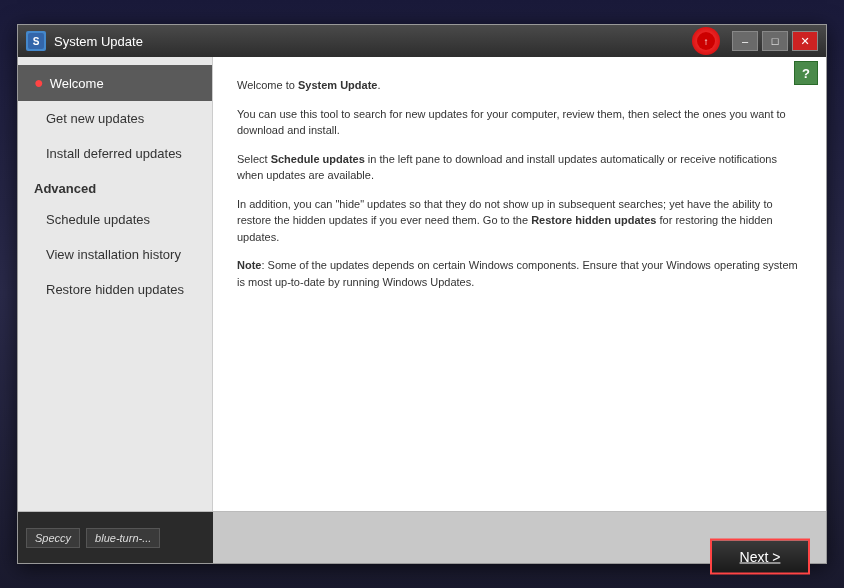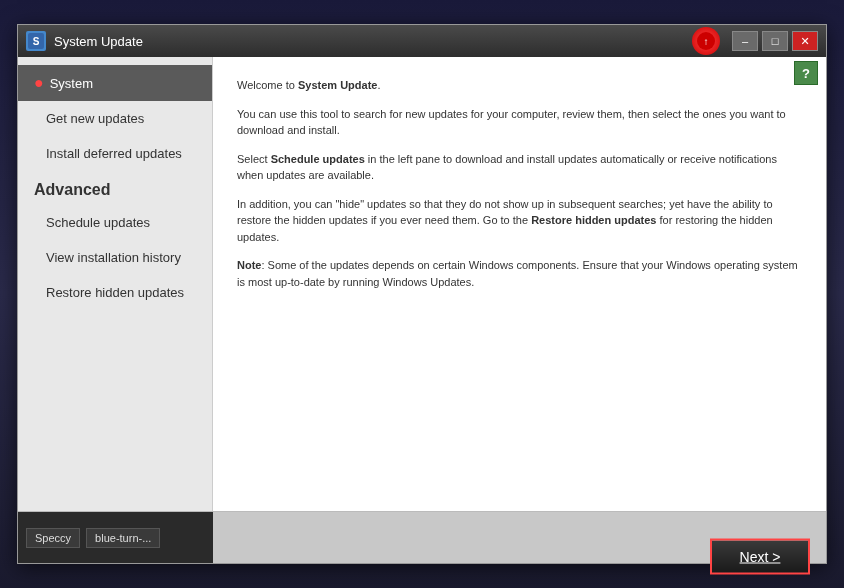--- a/index.html
+++ b/index.html
@@ -168,21 +168,21 @@
 
     .bullet {
       color: #ff4444;
       font-size: 16px;
       line-height: 1;
     }
 
     .nav-section-header {
       padding: 10px 16px 6px 16px;
       font-weight: bold;
-      font-size: 16px;
+      font-size: 13px;
       color: #333;
     }
 
     
     .content-panel {
       flex: 1;
       background: white;
       padding: 20px 24px;
       overflow-y: auto;
       font-size: 11px;
@@ -243,20 +243,21 @@
       position: absolute;
       left: 0;
       top: 0;
       bottom: 0;
       width: 195px;
       background: #2a2a2a;
       display: flex;
       align-items: center;
       gap: 6px;
       padding: 0 8px;
+      font-style: italic;
     }
 
     .taskbar-chip {
       background: #3a3a3a;
       color: #ddd;
       font-size: 11px;
       padding: 3px 8px;
       border: 1px solid #555;
     }
 
@@ -298,21 +299,21 @@
       </div>
     </div>
 
     <div class="help-btn">?</div>
 
     <div class="main-content">
 
       <div class="sidebar">
         <div class="nav-item active">
           <span class="bullet">●</span>
-          <span>System</span>
+          <span>Welcome</span>
         </div>
         <div class="nav-item" style="padding-left:28px;">
           <span>Get new updates</span>
         </div>
         <div class="nav-item" style="padding-left:28px;">
           <span>Install deferred updates</span>
         </div>
         <div class="nav-section-header">Advanced</div>
         <div class="nav-item" style="padding-left:28px;">
           <span>Schedule updates</span>

